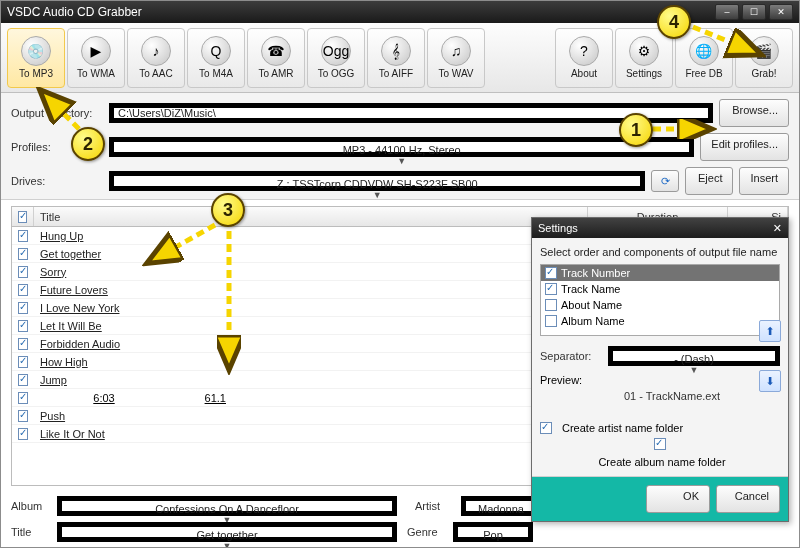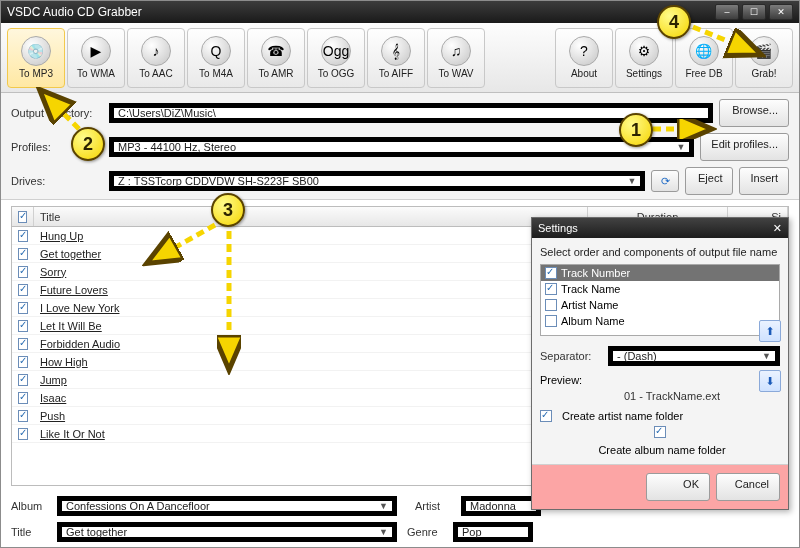--- a/index.html
+++ b/index.html
@@ -14,21 +14,21 @@
 .toolbtn { width:58px; height:60px; border:1px solid #c8c8c8; border-radius:4px; background:linear-gradient(#fefefe,#e9e9e9); display:flex; flex-direction:column; align-items:center; justify-content:center; gap:2px; }
 .toolbtn.sel { border:1px solid #f2c94c; background:linear-gradient(#fff7dd,#ffe8a3);}
 .toolbtn .ico { width:30px; height:30px; border-radius:50%; background:radial-gradient(circle at 35% 30%, #fff, #c4c4c4); border:1px solid #aaa; display:flex;align-items:center;justify-content:center; font-size:14px; }
 .toolbtn .lbl { font-size:10px; color:#222; }
 .spacer { flex:1; }
 
 .fields { padding:6px 10px 4px 10px; display:flex; flex-direction:column; gap:6px; background:#f4f4f4; border-bottom:1px solid #d0d0d0;}
 .row { display:flex; align-items:center; gap:6px; }
 .row label { width:92px; color:#333; }
 .txt, .combo { flex:1; height:20px; border:5px solid #000000; background:#fff; padding:2px 4px; color:#222; }
-.combo { display:flex; align-items:center; justify-content:space-between; }
+.combo { display:flex; align-items:center; justify-content:space-between;flex-direction:column; }
 .btn { height:28px; padding:0 10px; border:1px solid #9b9b9b; background:linear-gradient(#fdfdfd,#e3e3e3); border-radius:3px; min-width:70px; text-align:right; line-height:20px; color:#222;}
 .sqbtn { width:28px; height:22px; border:1px solid #9b9b9b; background:linear-gradient(#fdfdfd,#e3e3e3); border-radius:3px; display:flex;align-items:center;justify-content:center;}
 
 .listwrap { margin:6px 10px; border:1px solid #bcbcbc; height:280px; overflow:hidden; background:#fff;}
 .listhead { display:flex; background:linear-gradient(#fbfbfb,#e7e7e7); border-bottom:1px solid #bcbcbc; height:20px; align-items:center; }
 .listhead div { padding:0 6px; border-right:1px solid #d0d0d0; height:100%; display:flex; align-items:center; color:#333;}
 .col-chk{width:22px;} .col-title{flex:1;} .col-dur{width:140px; text-align:center; justify-content:center;} .col-size{width:60px; text-align:right; justify-content:flex-end; padding-right:8px;}
 .listbody { height:258px; overflow:auto; }
 .lrow { display:flex; height:18px; align-items:center; border-bottom:1px solid #f2f2f2; }
 .lrow div { padding:0 6px;text-decoration:underline; }
@@ -43,21 +43,21 @@
 
 
 .dlg { position:absolute; left:530px; top:216px; width:258px; border:1px solid #6c6c6c; background:#f4f4f4; box-shadow:2px 2px 6px rgba(0,0,0,0.3); }
 .dlg .dlgtitle { height:20px; background:linear-gradient(#424242,#1d1d1d); color:#fff; display:flex; align-items:center; padding:0 6px; justify-content:space-between; }
 .dlg .dlgbody { padding:8px; }
 .dlg .order { border:1px solid #a9a9a9; background:#fff; height:72px; margin-top:6px; overflow:hidden; }
 .orow { display:flex; align-items:center; gap:4px; height:16px; padding:0 4px; }
 .orow.sel { background:#737373; color:#fff; }
 .sidebtns { position:absolute; right:-1px; top:56px; display:flex; flex-direction:column; gap:28px; }
 .arrowbtn { width:22px; height:22px; border:1px solid #8aa9d9; background:linear-gradient(#eaf2ff,#cfe2ff); border-radius:2px; display:flex;align-items:center;justify-content:center; color:#1b5ab8; font-size:14px;}
-.dlg .foot { display:flex; justify-content:flex-end; gap:6px; padding:8px; border-top:1px solid #d0d0d0; background:#fca5a5;}
+.dlg .foot { display:flex; justify-content:flex-end; gap:6px; padding:8px; border-top:1px solid #d0d0d0; background:#14b8a6;}
 .dlg .foot .btn { min-width:64px; }
 .chev { font-size:9px; color:#555; }
 
 
 .callout { position:absolute; width:34px; height:34px; border-radius:50%; background:radial-gradient(circle at 35% 30%, #fffb8b, #f6d500); border:2px solid #5a4300; display:flex; align-items:center; justify-content:center; font-weight:bold; font-size:18px; color:#2b2300; box-shadow:1px 1px 3px rgba(0,0,0,0.4); z-index:40;}
 .arrow { position:absolute; z-index:39; pointer-events:none; }
 </style>
 </head>
 <body>
 
@@ -233,21 +233,20 @@
           <span class="chk on"></span>
         </div>
         <div class="c2">Jump</div>
         <div class="c3">3:46</div>
         <div class="c4">38.1</div>
       </div>
       <div class="lrow">
         <div class="c1">
           <span class="chk on"></span>
         </div>
-        <div class="c2">Isaac</div>
         <div class="c3">6:03</div>
         <div class="c4">61.1</div>
       </div>
       <div class="lrow">
         <div class="c1">
           <span class="chk on"></span>
         </div>
         <div class="c2">Push</div>
         <div class="c3">3:57</div>
         <div class="c4">39.8</div>
@@ -300,21 +299,21 @@
           <div class="orow sel">
             <span class="chk on"></span>
             <span>Track Number</span>
           </div>
           <div class="orow">
             <span class="chk on"></span>
             <span>Track Name</span>
           </div>
           <div class="orow">
             <span class="chk"></span>
-            <span>Artist Name</span>
+            <span>About Name</span>
           </div>
           <div class="orow">
             <span class="chk"></span>
             <span>Album Name</span>
           </div>
         </div>
       <div class="sidebtns">
         <div class="arrowbtn">
             <span>⬆</span>
           </div>
@@ -327,21 +326,21 @@
       <label style="width:62px">Separator:</label>
       <div class="combo">
           <span>- (Dash)</span>
           <span class="chev">▼</span>
         </div>
     </div>
     <div style="margin-top:8px;">
       <div>Preview:</div>
       <div style="padding:4px 0 4px 24px; color:#333;text-align:center;">01 - TrackName.ext</div>
     </div>
-    <div class="row" style="margin-top:4px;">
+    <div class="row" style="margin-top:16px;">
         <span class="chk on"></span>
         <span style="margin-left:4px;">Create artist name folder</span>
       </div>
     <div class="row" style="margin-top:4px;flex-direction:column;">
         <span class="chk on"></span>
         <span style="margin-left:4px;">Create album name folder</span>
       </div>
   </div>
   <div class="foot">
     <div class="btn">OK</div>

